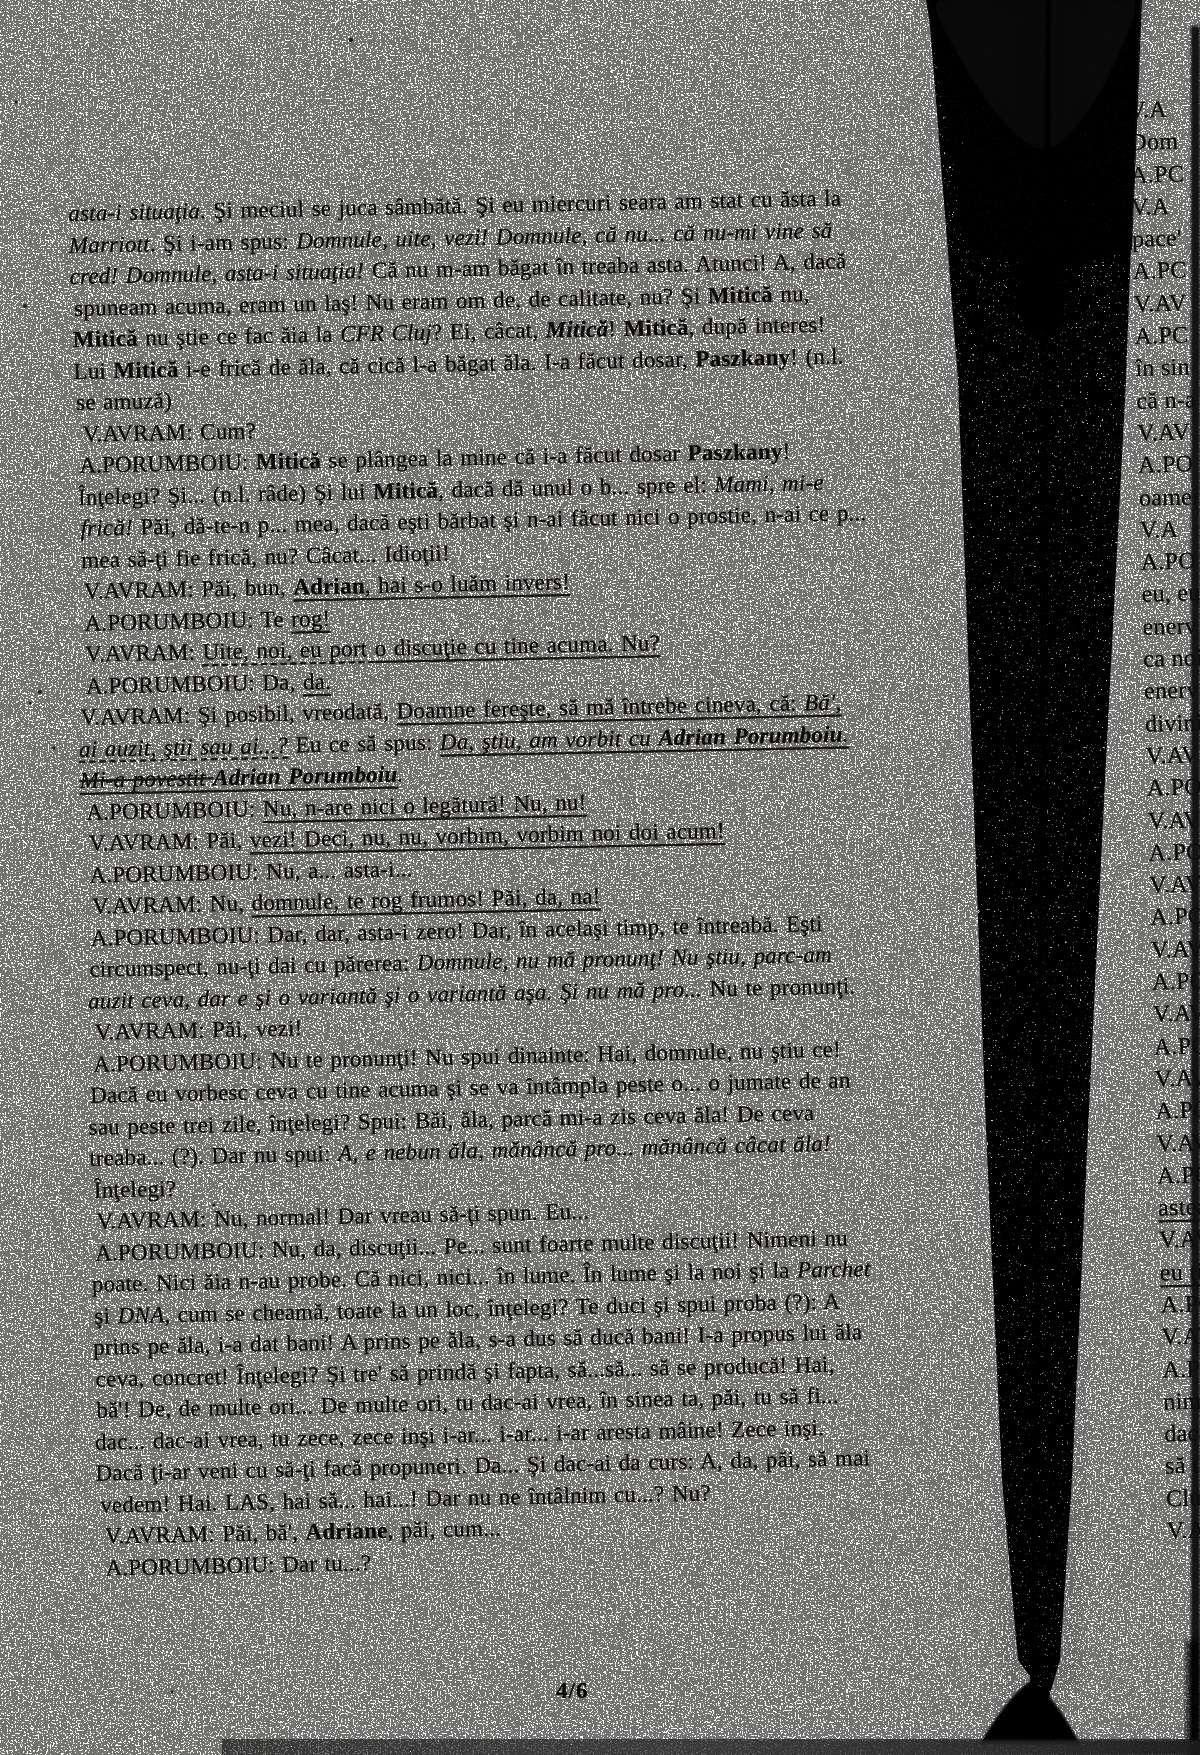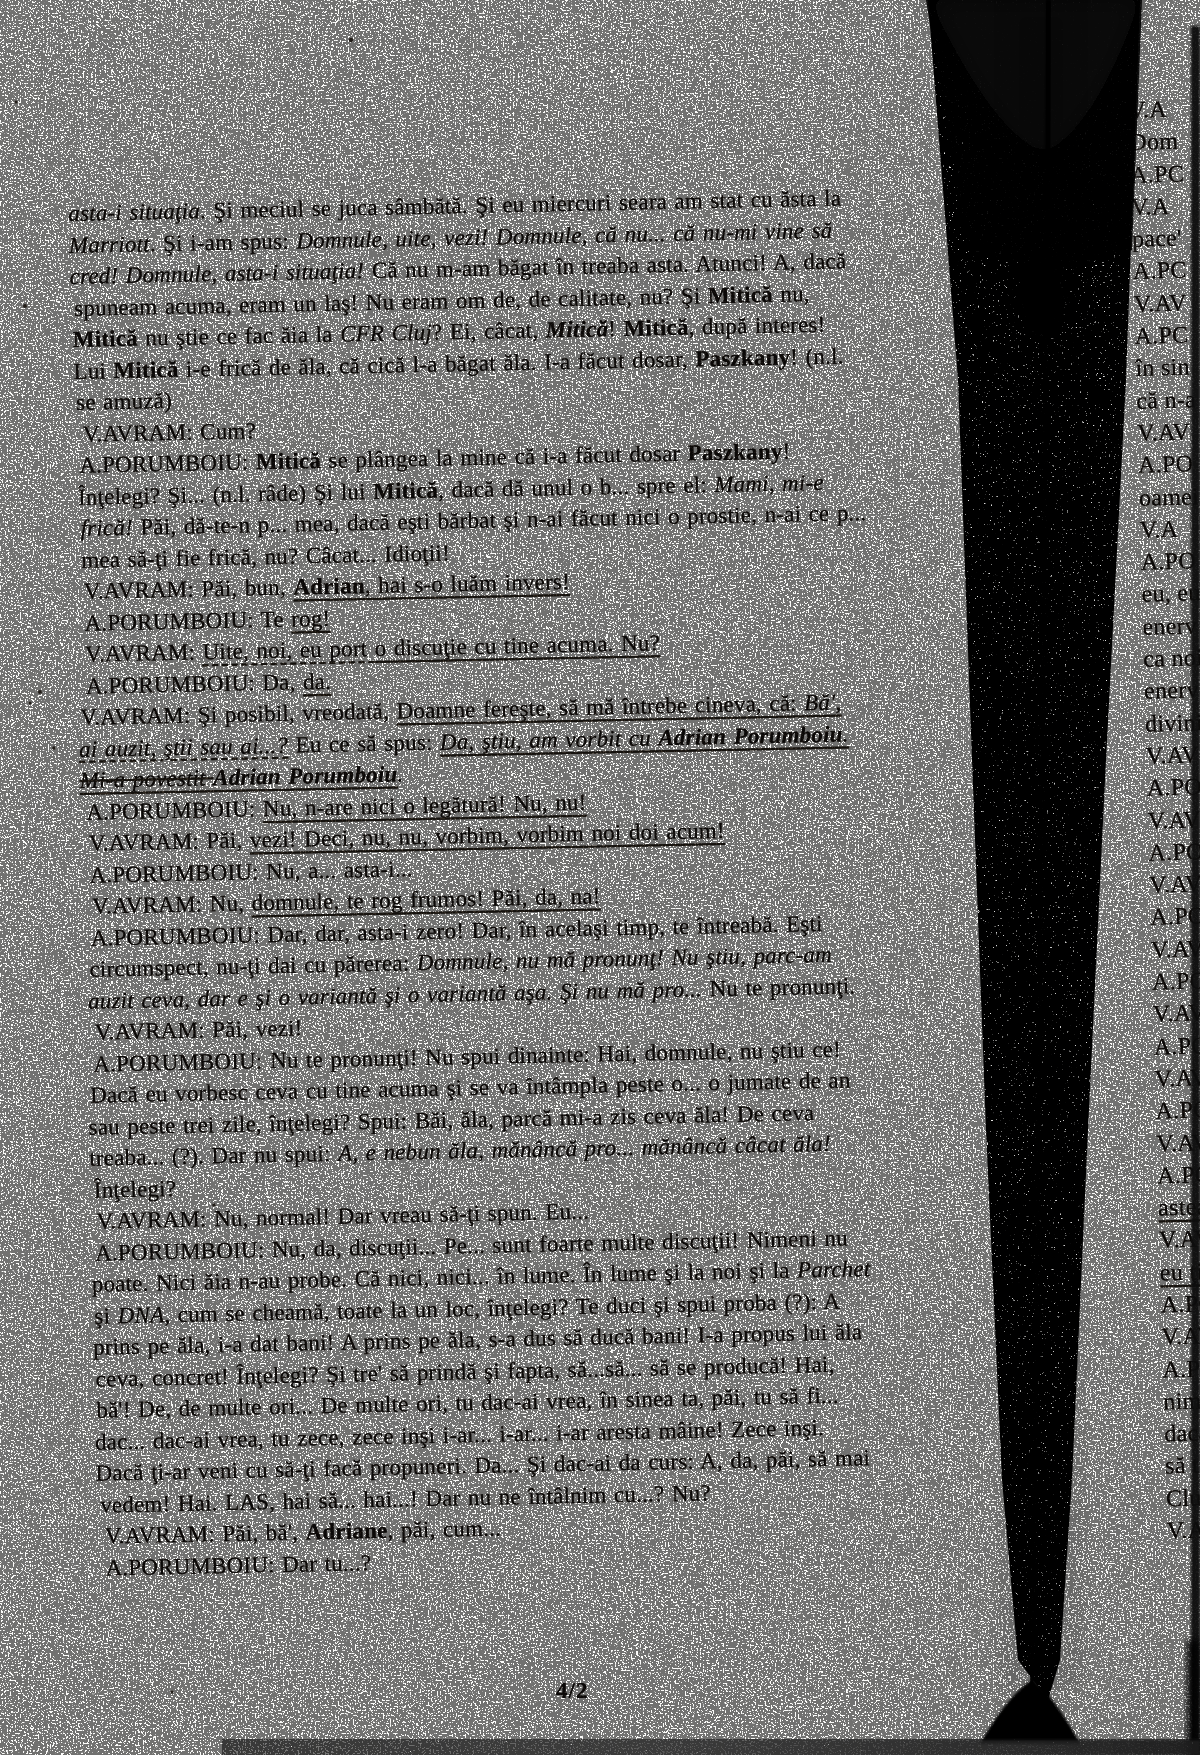--- a/index.html
+++ b/index.html
@@ -127,21 +127,21 @@
       <div class="f-line">A.PORI</div>
       <div class="f-line">V.AVR</div>
       <div class="f-line">A.PORU</div>
       <div class="f-line">nimic. A</div>
       <div class="f-line">dacă... F</div>
       <div class="f-line">să te jig</div>
       <div class="f-line">Cluj sun</div>
       <div class="f-line">V.AVRA</div>
     </div>
 
-  <div class="footer">4/2</div>
+  <div class="footer">4/6</div>
 
   <svg class="overlay" width="1200" height="1755" viewBox="0 0 1200 1755">
     <defs>
       <filter id="spD" x="-5%" y="-5%" width="110%" height="110%">
         <feTurbulence type="fractalNoise" baseFrequency="0.5" numOctaves="3" seed="11" result="n"></feTurbulence>
         <feColorMatrix in="n" type="matrix" values="0 0 0 0 0  0 0 0 0 0  0 0 0 0 0  8 8 8 -12.2 0" result="sp"></feColorMatrix>
         <feComposite in="sp" in2="SourceAlpha" operator="in"></feComposite>
       </filter>
       <filter id="spM" x="-5%" y="-5%" width="110%" height="110%">
         <feTurbulence type="fractalNoise" baseFrequency="0.55" numOctaves="3" seed="4" result="n"></feTurbulence>

